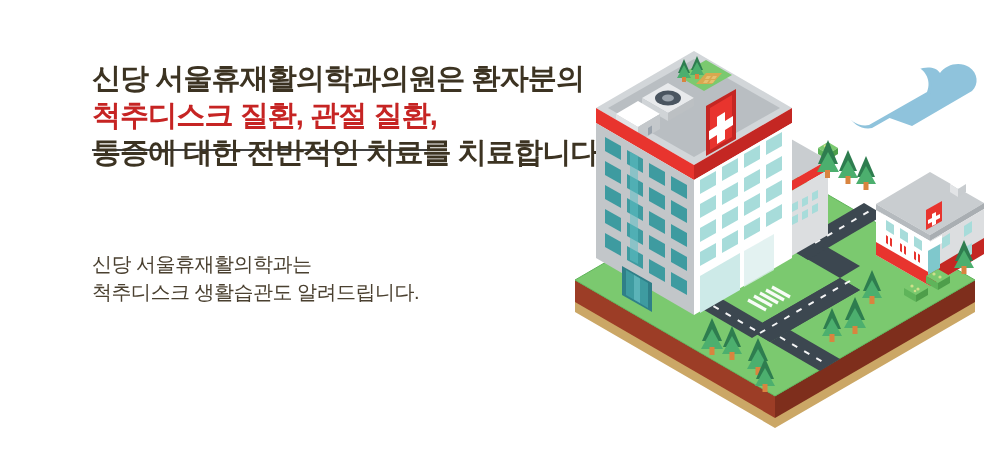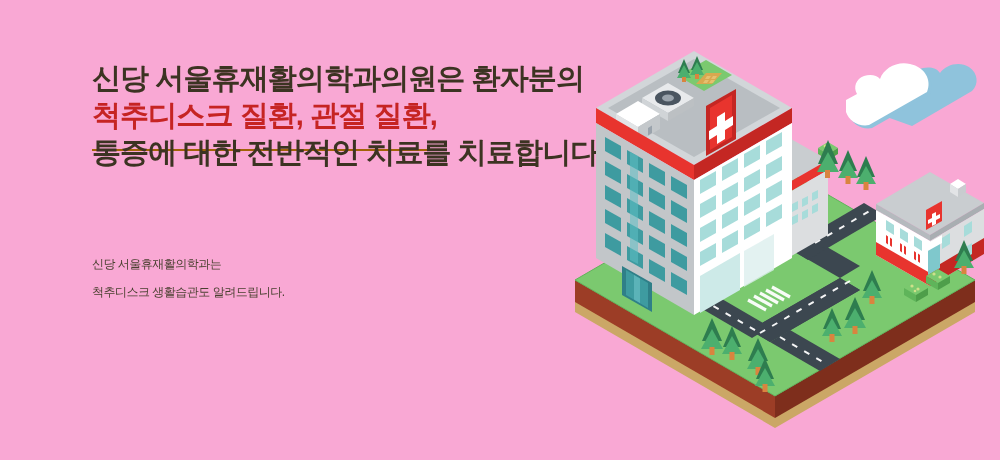--- a/index.html
+++ b/index.html
@@ -5,33 +5,33 @@
   * { margin:0; padding:0; box-sizing:border-box; }
   html,body { width:1000px; height:460px; }
   body {
     font-family:"Liberation Sans", sans-serif;
     background:#FFD268;
     overflow:hidden;
     position:relative;
   }
   #banner {
     position:absolute; left:0; top:0; width:1000px; height:460px;
-    background:#f9a8d4;
+    background:#ffffff;
   }
 
   
   .text-block { position:absolute; left:92px; top:60px; width:520px; }
 
   .headline { font-size:29px; line-height:37px; font-weight:bold; color:#3C3322; letter-spacing:-0.9px; white-space:nowrap; }
   .headline .hl-line { display:block; }
-  .hl-red { color:#C62423; border-bottom:2px solid #a16207; padding-bottom:18px; }
+  .hl-red { color:#C62423; border-bottom:2px solid #404040; padding-bottom:18px; }
   .hl-dark { color:#3C3322; }
 
   .subtext { position:absolute; left:92px; top:250px; width:560px;
-             font-size:12px; line-height:28px; color:#4A4030; letter-spacing:-0.5px; white-space:nowrap; }
+             font-size:20px; line-height:28px; color:#4A4030; letter-spacing:-0.5px; white-space:nowrap; }
   .subtext span { display:block; }
 
   
   .scene { position:absolute; left:560px; top:20px; width:440px; height:440px; }
   .scene svg { display:block; }
 </style>
 </head>
 <body>
 
 <div id="banner">

